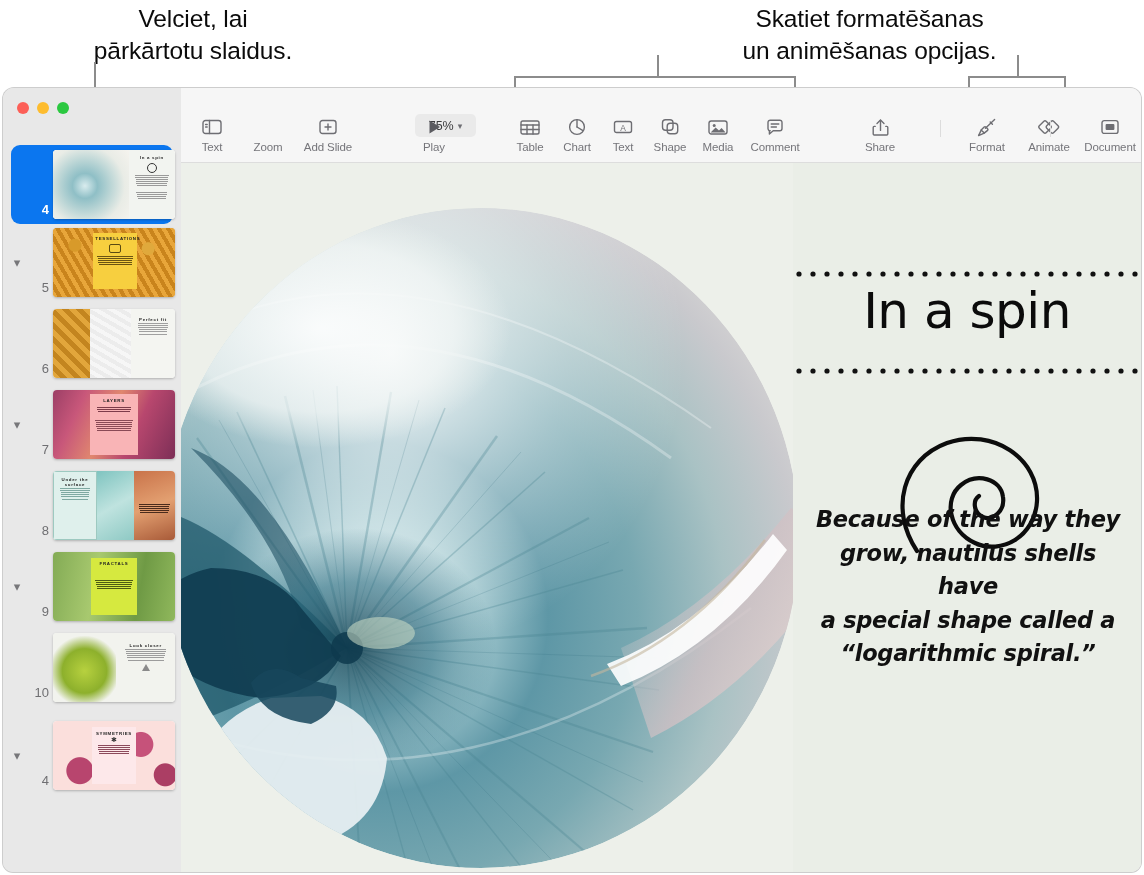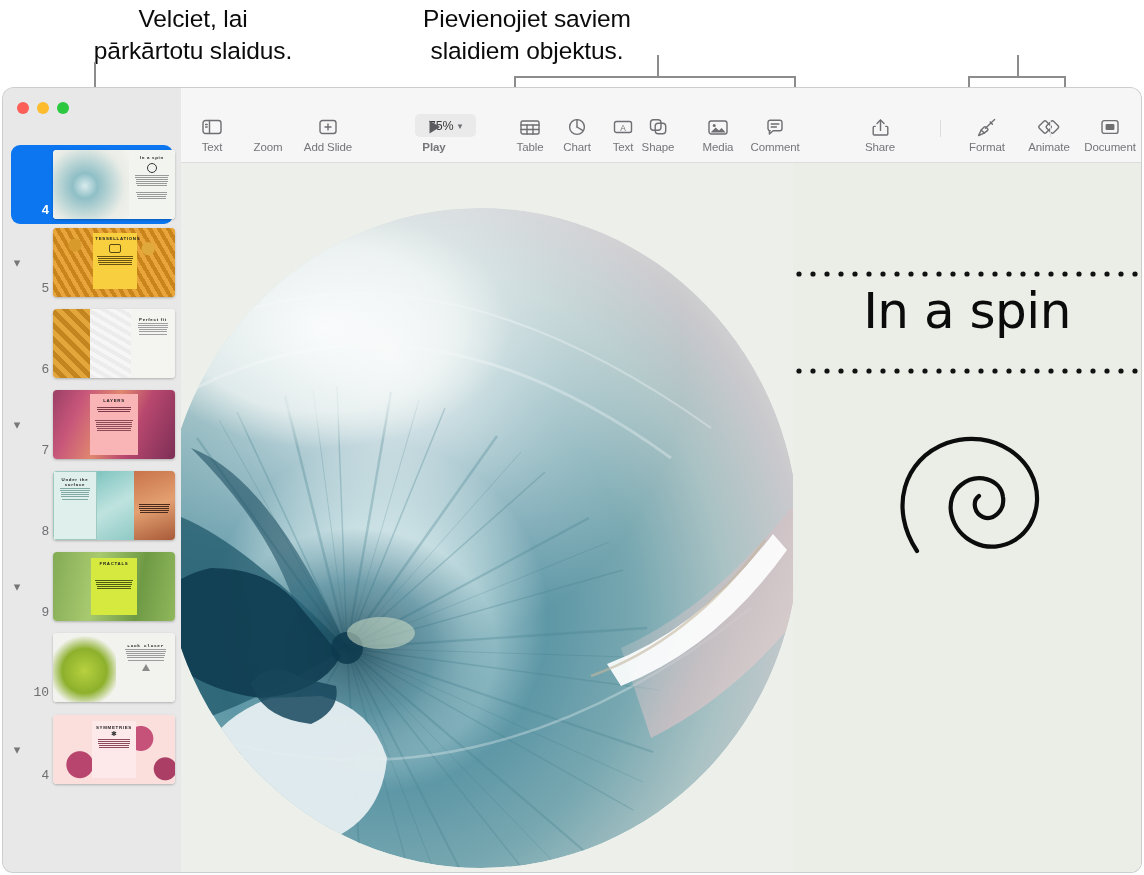--- a/index.html
+++ b/index.html
@@ -282,22 +282,22 @@
   #body-1 { top: 340px; }
   #body-2 { top: 498px; }
 </style>
 </head>
 <body>
 
 <div id="root">
 
   <div class="callout-text" id="callout-1">Velciet, lai
 pārkārtotu slaidus.</div>
-  <div class="callout-text" id="callout-2">Pievienojiet saviem
-slaidiem objektus.</div>
+  <div class="callout-text" id="callout-3">Skatiet formatēšanas
+un animēšanas opcijas.</div>
 
   <div class="leader-v" style="left:94px; top:62px; height:116px;"></div>
 
   <div class="leader-v" style="left:657px; top:55px; height:22px;"></div>
   <div class="bracket" style="left:514px; top:76px; width:282px; height:12px;"></div>
 
   <div class="leader-v" style="left:1017px; top:55px; height:22px;"></div>
   <div class="bracket" style="left:968px; top:76px; width:98px; height:12px;"></div>
 
   <div id="window">
@@ -432,21 +432,21 @@
           <div style="font-size:4.4px;letter-spacing:0.7px;font-weight:700;color:#222;text-align:center">FRACTALS</div>
                 <div style="margin:3px auto;width:0;height:0;border-left:5px solid transparent;border-right:5px solid transparent;border-bottom:8px solid transparent;box-shadow:inset 0 0 0 1px #4a5a12"></div>
           <div style="height:1px;background:#4e5c14;margin:1.1px auto;width:88%"></div>
                 <div style="height:1px;background:#4e5c14;margin:1.1px auto;width:86%"></div>
                 <div style="height:1px;background:#4e5c14;margin:1.1px auto;width:84%"></div>
                 <div style="height:1px;background:#4e5c14;margin:1.1px auto;width:82%"></div>
                 <div style="height:1px;background:#4e5c14;margin:1.1px auto;width:80%"></div>
               </div>
             </div>
           </div>
-          <div class="slide-row" style="margin-bottom: 13px; font-family: Liberation Mono, monospace;">
+          <div class="slide-row" style="margin-bottom: 19px;">
             <div class="chev-col"></div>
             <div class="num-col">10</div>
             <div class="thumb">
               <div style="position:absolute;inset:0;background:#f2f3ee;display:flex">
         <div style="width:52%;background:radial-gradient(circle at 50% 55%, #b7d13f 0%, #8db02c 45%, #f2f3ee 72%)"></div>
         <div style="width:48%;padding:10px 5px">
                   <div style="font-size:4.4px;letter-spacing:0.7px;font-weight:700;color:#222;text-align:center">Look closer</div>
                   <div style="height:1px;background:#9c9c9c;margin:1.1px auto;width:84%"></div>
                   <div style="height:1px;background:#9c9c9c;margin:1.1px auto;width:82%"></div>
                   <div style="height:1px;background:#9c9c9c;margin:1.1px auto;width:80%"></div>
@@ -504,21 +504,21 @@
           <div class="tb" style="left: 116px;">
             <div class="glyph">
               <svg width="18" height="16" viewBox="0 0 18 16">
                 <rect x="1" y="1.5" width="16" height="13" rx="2.5" stroke="currentColor" fill="none" stroke-width="1.4" stroke-linecap="round" stroke-linejoin="round"></rect>
                 <line x1="9" y1="5" x2="9" y2="11" stroke="currentColor" fill="none" stroke-width="1.4" stroke-linecap="round" stroke-linejoin="round"></line>
                 <line x1="6" y1="8" x2="12" y2="8" stroke="currentColor" fill="none" stroke-width="1.4" stroke-linecap="round" stroke-linejoin="round"></line>
               </svg>
             </div>
             <div class="lbl">Add Slide</div>
           </div>
-          <div class="tb" style="left: 222px; font-weight: bold;">
+          <div class="tb" style="left: 222px;">
             <div class="glyph">
               <svg width="18" height="18" viewBox="0 0 18 18">
                 <path d="M4.5 2.6 L15 9 L4.5 15.4 Z" fill="#5b5b60" stroke="none"></path>
               </svg>
             </div>
             <div class="lbl">Play</div>
           </div>
           <div class="tb" style="left: 318px;">
             <div class="glyph">
               <svg width="20" height="17" viewBox="0 0 20 17">
@@ -543,21 +543,21 @@
           </div>
           <div class="tb" style="left: 411px;">
             <div class="glyph">
               <svg width="20" height="16" viewBox="0 0 20 16">
                 <rect x="1.5" y="2.5" width="17" height="11" rx="2" stroke="currentColor" fill="none" stroke-width="1.4" stroke-linecap="round" stroke-linejoin="round"></rect>
                 <text x="10" y="11.6" font-size="8.4" text-anchor="middle" fill="currentColor" font-family="Liberation Sans, sans-serif">A</text>
               </svg>
             </div>
             <div class="lbl">Text</div>
           </div>
-          <div class="tb" style="left: 446px; text-align: center;">
+          <div class="tb" style="left: 458px; text-align: center;">
             <div class="glyph">
               <svg width="19" height="18" viewBox="0 0 19 18">
                 <rect x="1.5" y="1.8" width="10.5" height="10.5" rx="3" stroke="currentColor" fill="none" stroke-width="1.4" stroke-linecap="round" stroke-linejoin="round"></rect>
                 <rect x="6.2" y="5.2" width="10.5" height="10.5" rx="3" stroke="currentColor" fill="none" stroke-width="1.4" stroke-linecap="round" stroke-linejoin="round"></rect>
               </svg>
             </div>
             <div class="lbl">Shape</div>
           </div>
           <div class="tb" style="left: 506px;">
             <div class="glyph">
@@ -805,16 +805,20 @@
                      C 8 78, 22 28, 66 12
                      C 112 -4, 158 28, 156 70
                      C 154 106, 120 124, 94 112
                      C 68 100, 62 68, 80 54
                      C 96 41, 120 48, 122 66
                      C 124 80, 112 90, 102 86
                      C 93 82, 91 70, 98 65" fill="none" stroke="#0c0c0c" stroke-width="4.2" stroke-linecap="round"></path>
           </svg>
         </div>
 
+        <div class="slide-body" id="body-1">Because of the way they
+grow, nautilus shells have
+a special shape called a
+“logarithmic spiral.”</div>
       </div>
     </div>
   </div>
 </div>
 
 </body></html>

